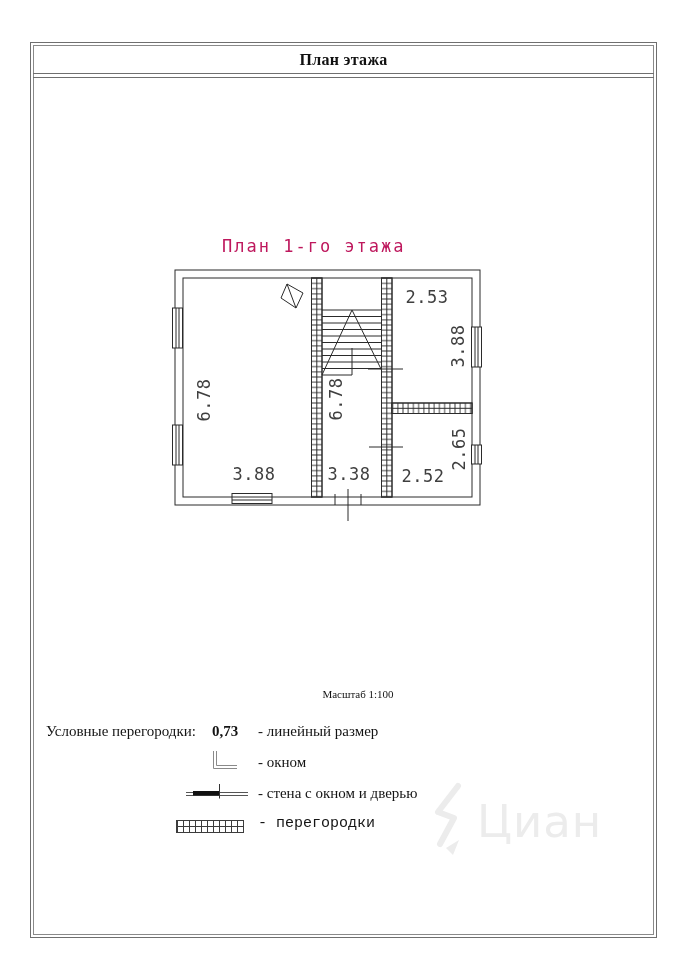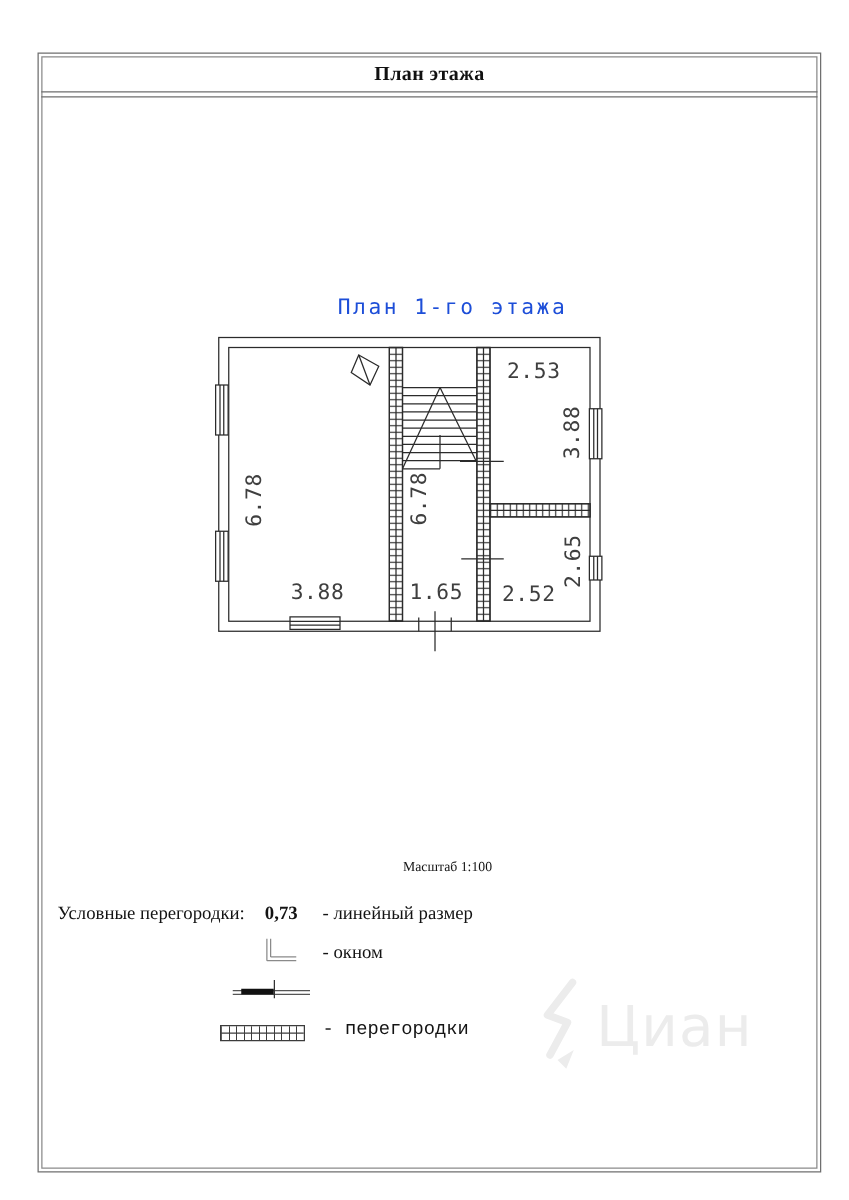--- a/index.html
+++ b/index.html
@@ -10,22 +10,22 @@
   .frame-outer{position:absolute;left:30px;top:42px;width:625px;height:894px;border:1px solid #6f6f6f;}
   .frame-inner{position:absolute;left:2px;top:2px;right:2px;bottom:2px;border:1px solid #8a8a8a;}
   .title-sep{position:absolute;left:2px;right:2px;top:30px;height:3px;
              border-top:1px solid #6f6f6f;border-bottom:1px solid #6f6f6f;}
   .doc-title{position:absolute;left:0;right:0;top:8px;text-align:center;
              font-size:16px;font-weight:bold;letter-spacing:.3px;color:#111;}
 
   
   .plan-svg{position:absolute;left:160px;top:228px;width:345px;height:300px;}
   .plan-title{position:absolute;left:222px;top:235px;width:280px;height:22px;line-height:22px;
-              text-align:center;font-family:"DejaVu Sans Mono",monospace;font-size:17px;
-              letter-spacing:2px;color:#1d4ed8;}
+              text-align:left;font-family:"DejaVu Sans Mono",monospace;font-size:17px;
+              letter-spacing:2px;color:#be185d;}
   .dim{position:absolute;width:50px;height:18px;line-height:18px;text-align:center;
        font-family:"DejaVu Sans Mono",monospace;font-size:17px;letter-spacing:.5px;color:#3f3f3f;}
   .dim.rot{transform:rotate(-90deg);}
 
   
   .scale-label{position:absolute;left:258px;top:688px;width:200px;text-align:center;font-size:11px;}
   .legend-title{position:absolute;left:46px;top:723px;font-size:15px;}
   .legend-sample{position:absolute;left:206px;top:723px;width:38px;text-align:center;
                  font-size:15px;font-weight:600;}
   .legend-label{position:absolute;left:258px;font-size:15px;}
@@ -142,21 +142,21 @@
     </g>
   </svg>
 
   <div class="plan-title">План 1-го этажа</div>
 
   <div class="dim rot" style="left:179px;top:391px;">6.78</div>
   <div class="dim rot" style="left:311px;top:390px;">6.78</div>
   <div class="dim" style="left:402px;top:288px;">2.53</div>
   <div class="dim rot" style="left:433px;top:337px;">3.88</div>
   <div class="dim" style="left:229px;top:465px;">3.88</div>
-  <div class="dim" style="left:324px;top:465px;">1.65</div>
+  <div class="dim" style="left:324px;top:465px;">3.38</div>
   <div class="dim" style="left:398px;top:467px;">2.52</div>
   <div class="dim rot" style="left:434px;top:440px;">2.65</div>
 
   <div class="scale-label">Масштаб 1:100</div>
 
   <div class="legend-title">Условные перегородки:</div>
 
   <div class="legend-sample">0,73</div>
   <div class="legend-label ll1">- линейный размер</div>
 
@@ -169,20 +169,21 @@
     </g>
   </svg>
   <div class="legend-label ll2">- окном</div>
 
   <svg class="icon-walldoor" width="62" height="18" viewBox="0 0 62 18">
     <line x1="0" y1="10.5" x2="62" y2="10.5" stroke="#555" stroke-width="1"></line>
     <line x1="0" y1="13.5" x2="62" y2="13.5" stroke="#555" stroke-width="1"></line>
     <rect x="7" y="9" width="26" height="4.5" fill="#111"></rect>
     <line x1="33.5" y1="2" x2="33.5" y2="16.5" stroke="#333" stroke-width="1"></line>
   </svg>
+  <div class="legend-label ll3">- стена с окном и дверью</div>
 
   <div class="partition-bar"></div>
   <div class="legend-label ll4">- перегородки</div>
 
   <div class="wm">
     <svg class="wm-logo" width="52" height="78" viewBox="0 0 52 78">
       <polyline points="32,8 12,34 28,40 14,66" fill="none" stroke="#ececec" stroke-width="6" stroke-linejoin="round" stroke-linecap="round"></polyline>
       <polygon points="20,70 33,62 27,77" fill="#ececec"></polygon>
     </svg>
     <span class="wm-text">Циан</span>

